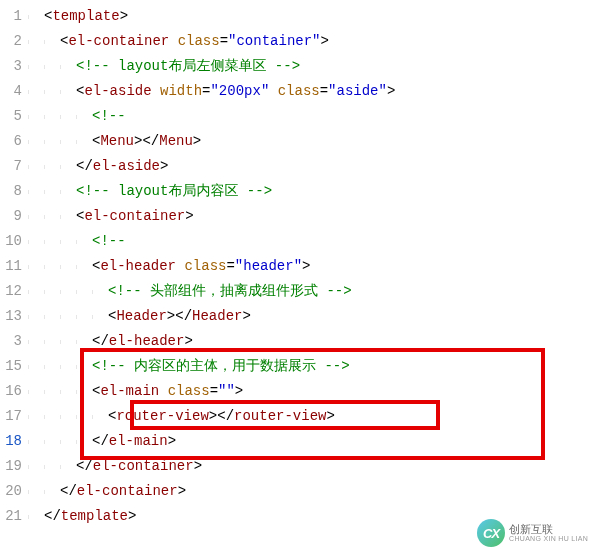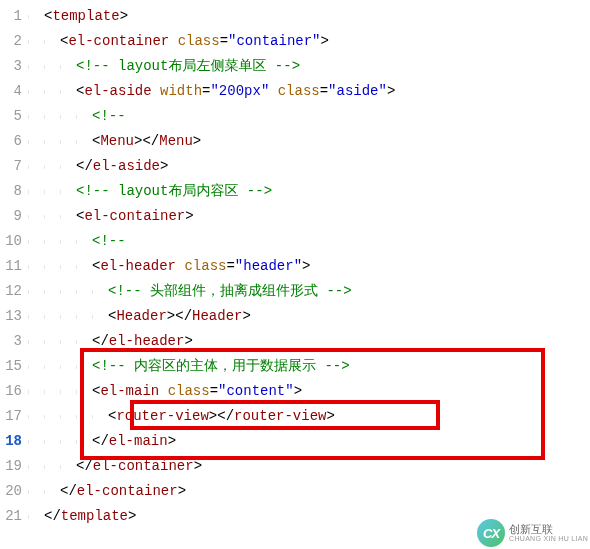--- a/index.html
+++ b/index.html
@@ -54,21 +54,21 @@
     top: -2px;
     bottom: -2px;
     border-left: 1px solid #e6e6e6;
   }
   .punc { color: #000; }
   .tag { color: #8b0000; text-align: center; }
   .attr { color: #a16207; }
   .str { color: #0000cc; }
   .str.ul { text-decoration-color: #3b6fc7; }
   .cmt { color: #008000; }
-  .ln.cur { color: #1a56c4; font-weight: 700; }
+  .ln.cur { color: #1a56c4; font-weight: 400; }
 
   .highlight-box {
     position: absolute;
     border: 4px solid #e40000;
     box-sizing: border-box;
     pointer-events: none;
     z-index: 50;
   }
   #hl-outer {
     left: 80px;
@@ -175,21 +175,21 @@
     <div class="line"><span class="indent"></span><span class="indent"></span><span class="indent"></span><span class="indent"></span><span class="punc">&lt;</span><span class="tag">el-header</span><span> </span><span class="attr">class</span><span class="punc">=</span><span class="str">"</span><span class="str ul">header</span><span class="str">"</span><span class="punc">&gt;</span></div>
 
     <div class="line"><span class="indent"></span><span class="indent"></span><span class="indent"></span><span class="indent"></span><span class="indent"></span><span class="cmt">&lt;!-- </span><span class="cmt">头部组件，抽离成组件形式 --&gt;</span></div>
 
     <div class="line"><span class="indent"></span><span class="indent"></span><span class="indent"></span><span class="indent"></span><span class="indent"></span><span class="punc">&lt;</span><span class="tag">Header</span><span class="punc">&gt;</span><span class="punc">&lt;/</span><span class="tag">Header</span><span class="punc">&gt;</span></div>
 
     <div class="line"><span class="indent"></span><span class="indent"></span><span class="indent"></span><span class="indent"></span><span class="punc">&lt;/</span><span class="tag">el-header</span><span class="punc">&gt;</span></div>
 
     <div class="line"><span class="indent"></span><span class="indent"></span><span class="indent"></span><span class="indent"></span><span class="cmt">&lt;!-- </span><span class="cmt">内容区的主体，用于数据展示 --&gt;</span></div>
 
-    <div class="line"><span class="indent"></span><span class="indent"></span><span class="indent"></span><span class="indent"></span><span class="punc">&lt;</span><span class="tag">el-main</span><span> </span><span class="attr">class</span><span class="punc">=</span><span class="str">"</span><span class="str ul">content</span><span class="str">"</span><span class="punc">&gt;</span></div>
+    <div class="line"><span class="indent"></span><span class="indent"></span><span class="indent"></span><span class="indent"></span><span class="punc">&lt;</span><span class="tag">el-main</span><span> </span><span class="attr">class</span><span class="punc">=</span><span class="str">"</span><span class="str">"</span><span class="punc">&gt;</span></div>
 
     <div class="line"><span class="indent"></span><span class="indent"></span><span class="indent"></span><span class="indent"></span><span class="indent"></span><span class="punc">&lt;</span><span class="tag">router-view</span><span class="punc">&gt;</span><span class="punc">&lt;/</span><span class="tag">router-view</span><span class="punc">&gt;</span></div>
 
     <div class="line"><span class="indent"></span><span class="indent"></span><span class="indent"></span><span class="indent"></span><span class="punc">&lt;/</span><span class="tag">el-main</span><span class="punc">&gt;</span></div>
 
     <div class="line"><span class="indent"></span><span class="indent"></span><span class="indent"></span><span class="punc">&lt;/</span><span class="tag">el-container</span><span class="punc">&gt;</span></div>
 
     <div class="line"><span class="indent"></span><span class="indent"></span><span class="punc">&lt;/</span><span class="tag">el-container</span><span class="punc">&gt;</span></div>
 
     <div class="line"><span class="indent"></span><span class="punc">&lt;/</span><span class="tag">template</span><span class="punc">&gt;</span></div>

